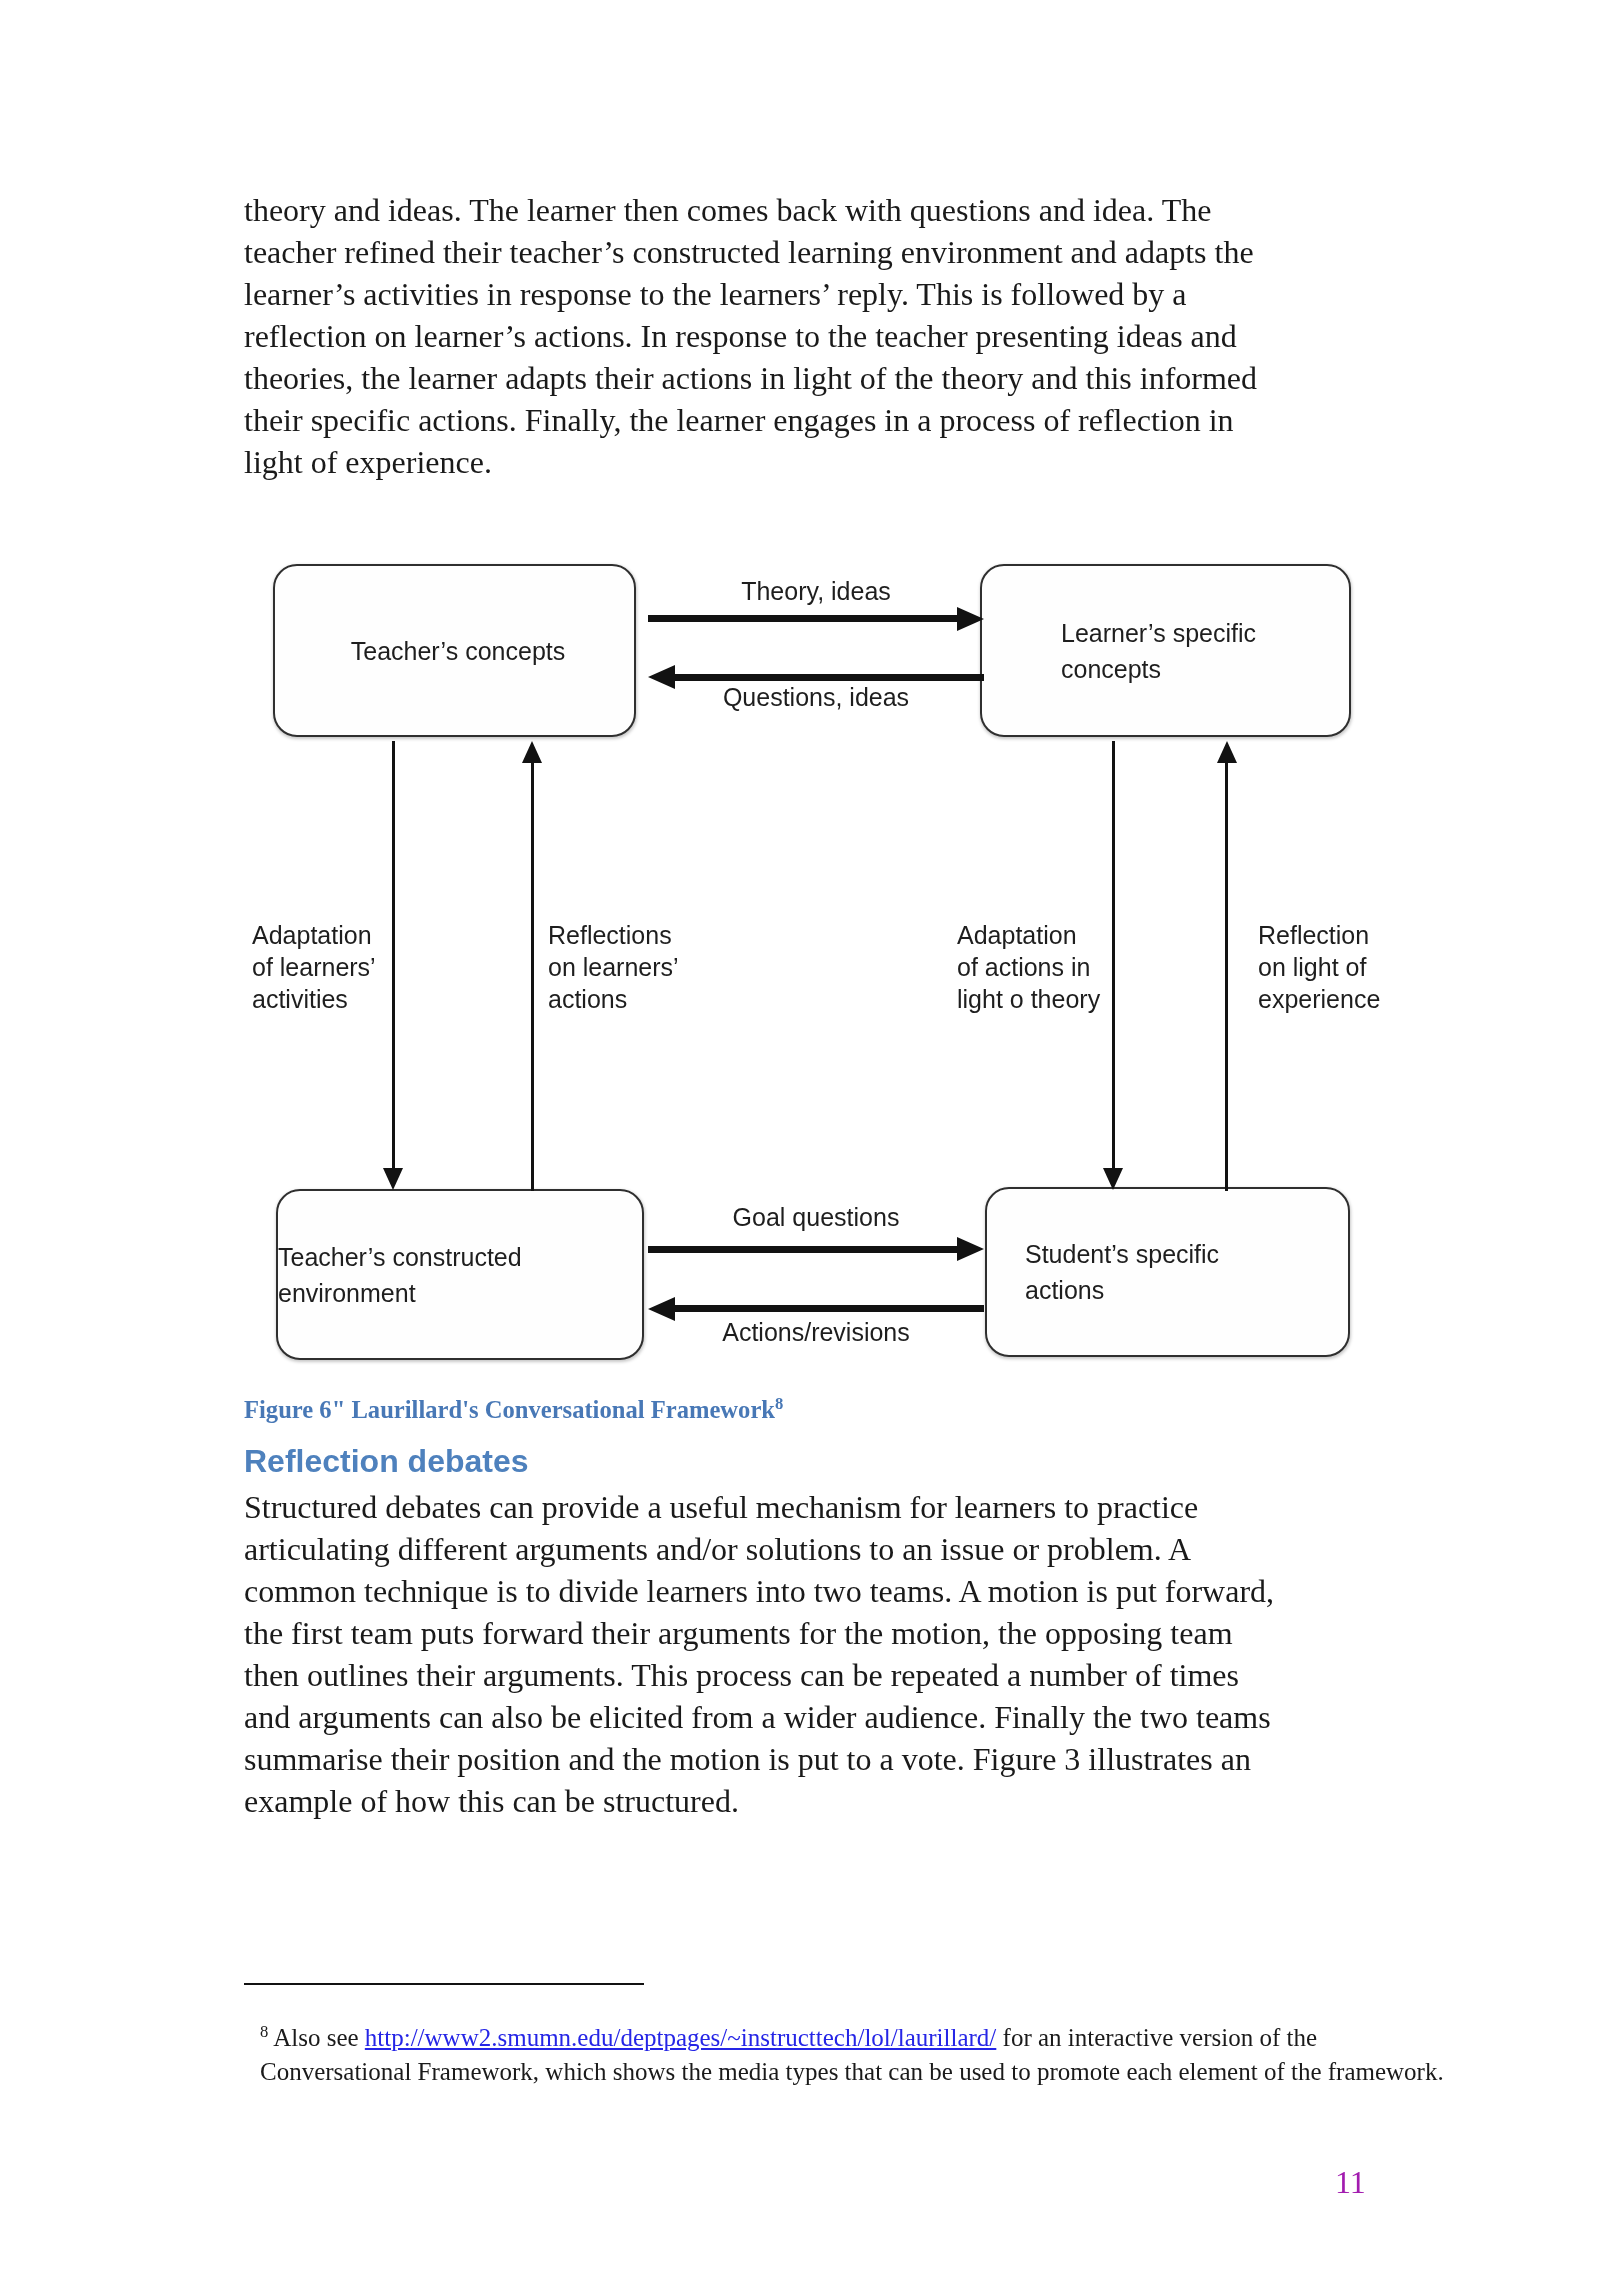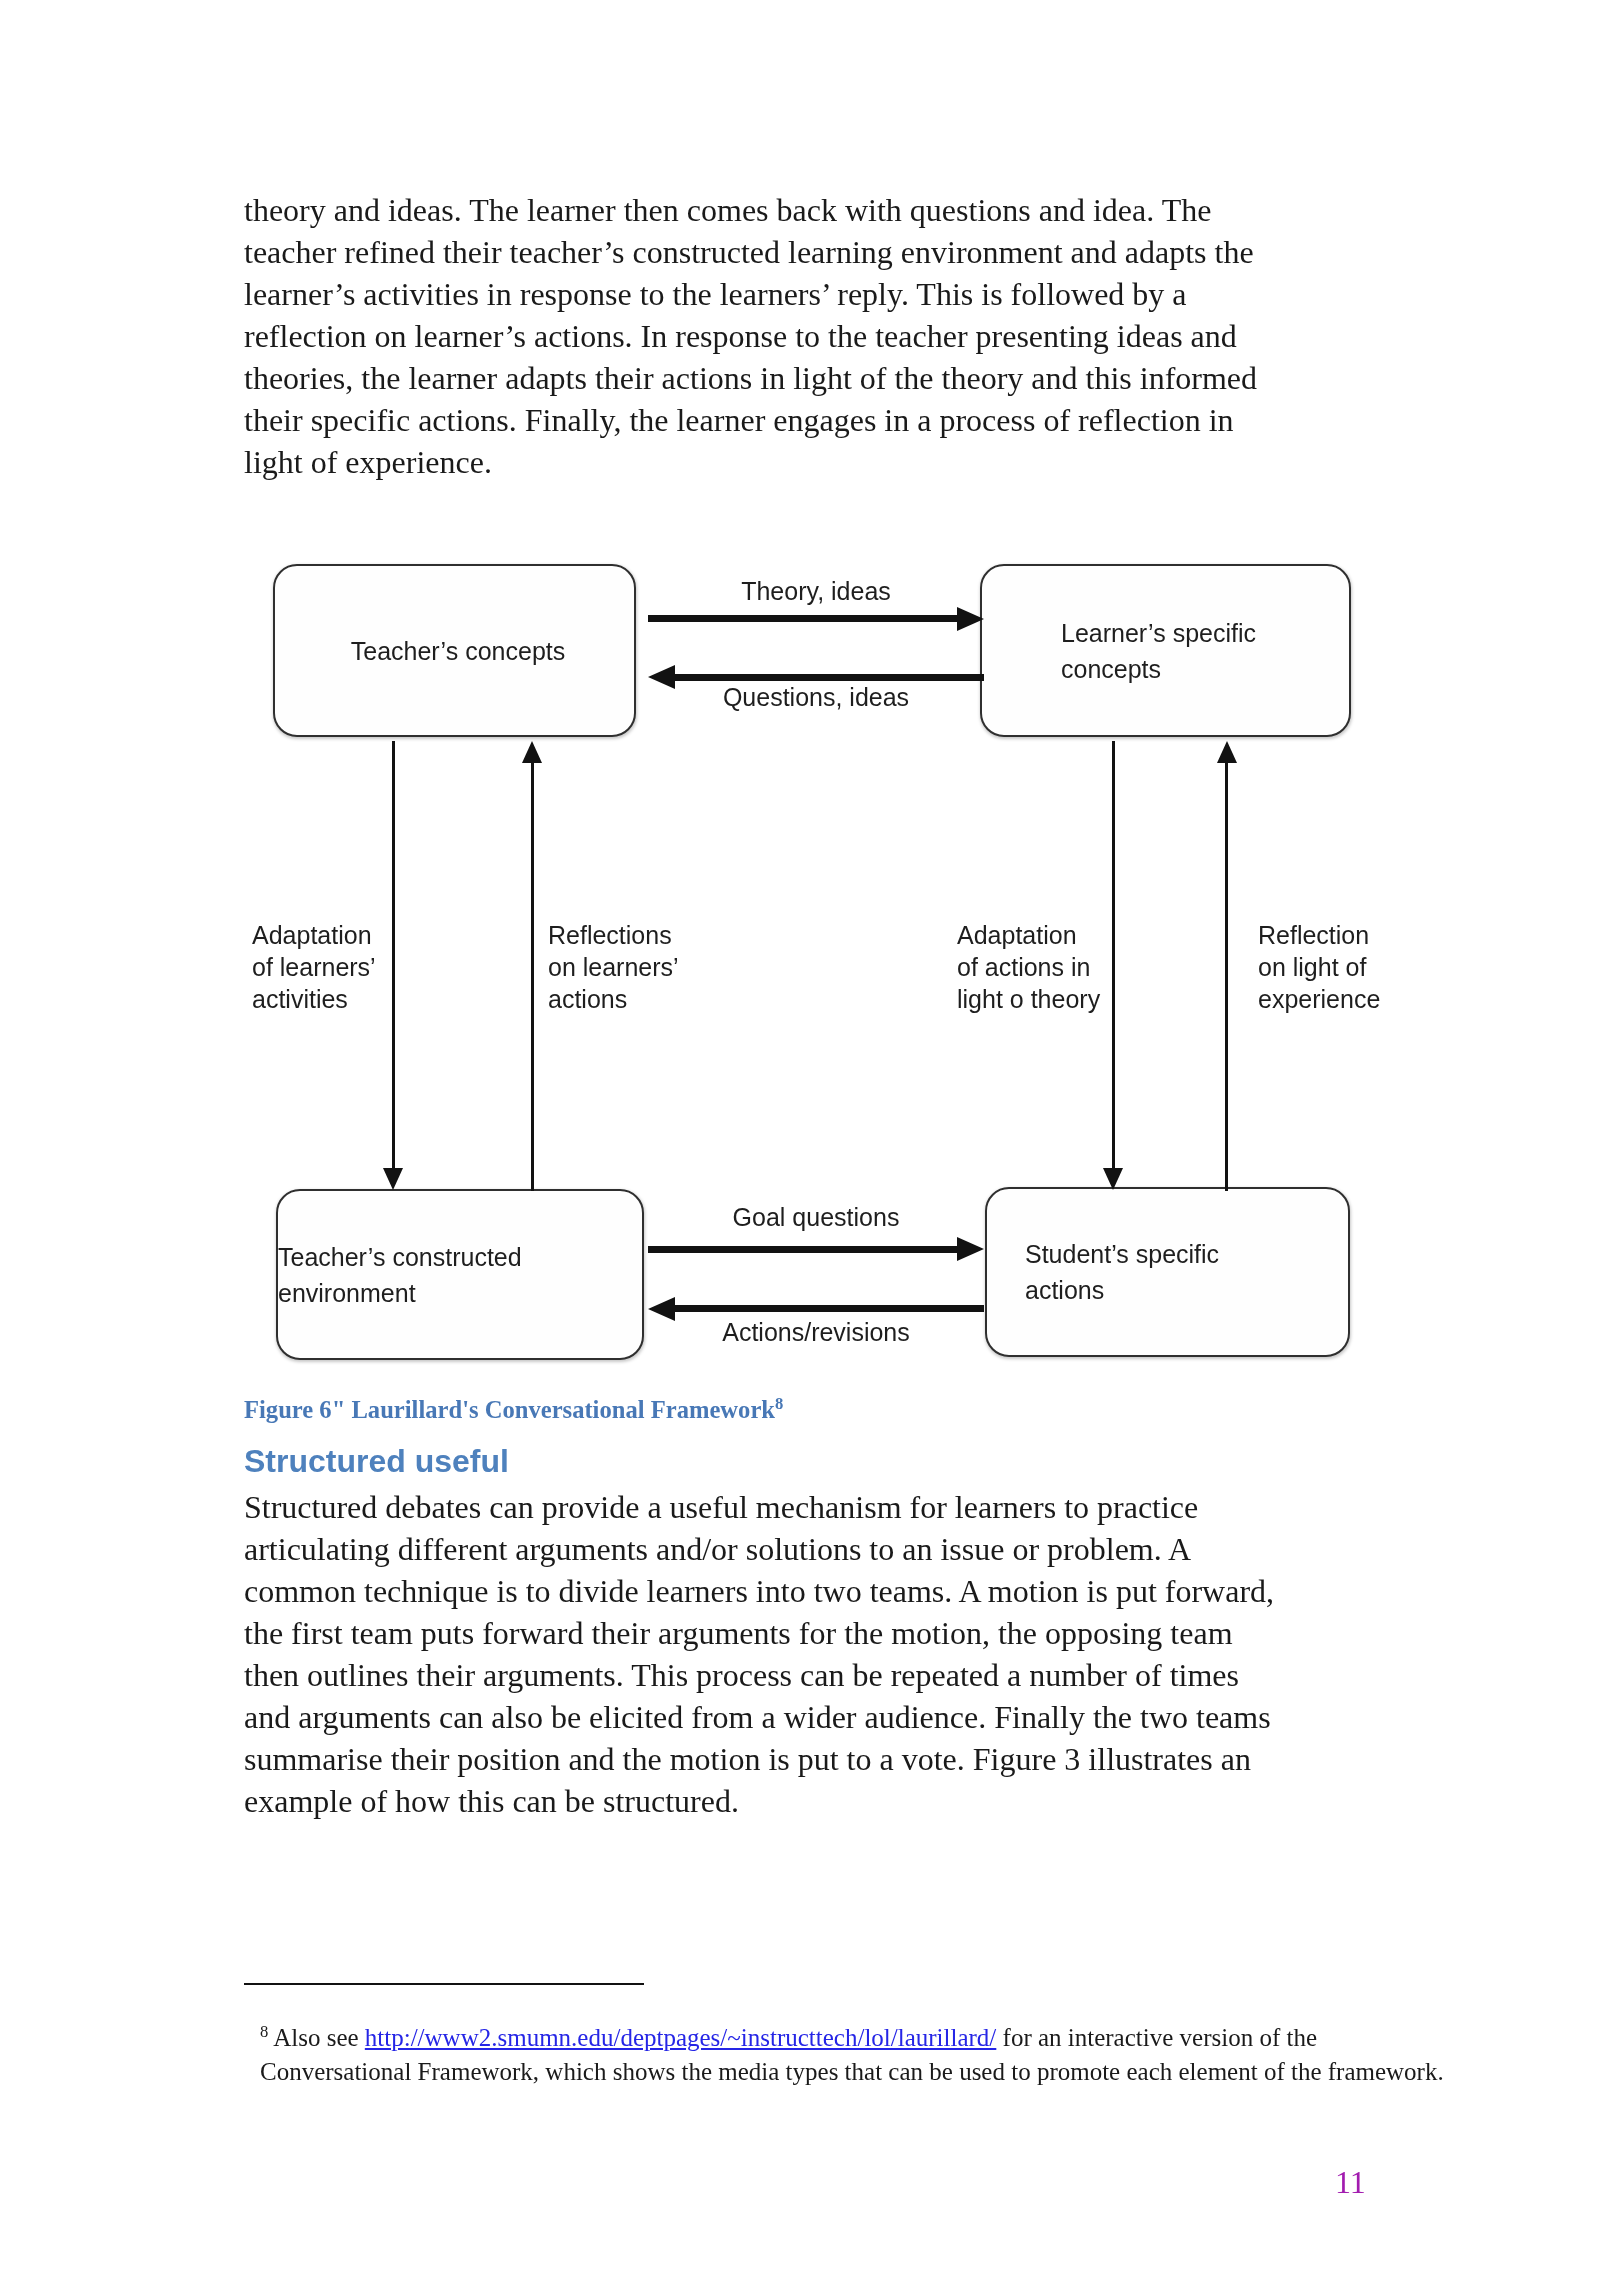--- a/index.html
+++ b/index.html
@@ -143,21 +143,21 @@
     <div class="alabel" style="left:957px;top:919px;">Adaptation
 of actions in
 light o theory</div>
     <div class="alabel" style="left:1258px;top:919px;">Reflection
 on light of
 experience</div>
   </div>
 
   <p class="caption"><span>Figure 6" Laurillard's Conversational Framework</span><sup>8</sup></p>
 
-  <h2 class="heading">Structured useful</h2>
+  <h2 class="heading">Reflection debates</h2>
   <p class="body-text para2">Structured debates can provide a useful mechanism for learners to practice
 articulating different arguments and/or solutions to an issue or problem. A
 common technique is to divide learners into two teams. A motion is put forward,
 the first team puts forward their arguments for the motion, the opposing team
 then outlines their arguments. This process can be repeated a number of times
 and arguments can also be elicited from a wider audience. Finally the two teams
 summarise their position and the motion is put to a vote. Figure 3 illustrates an
 example of how this can be structured.</p>
 
   <div class="fn-sep"></div>

